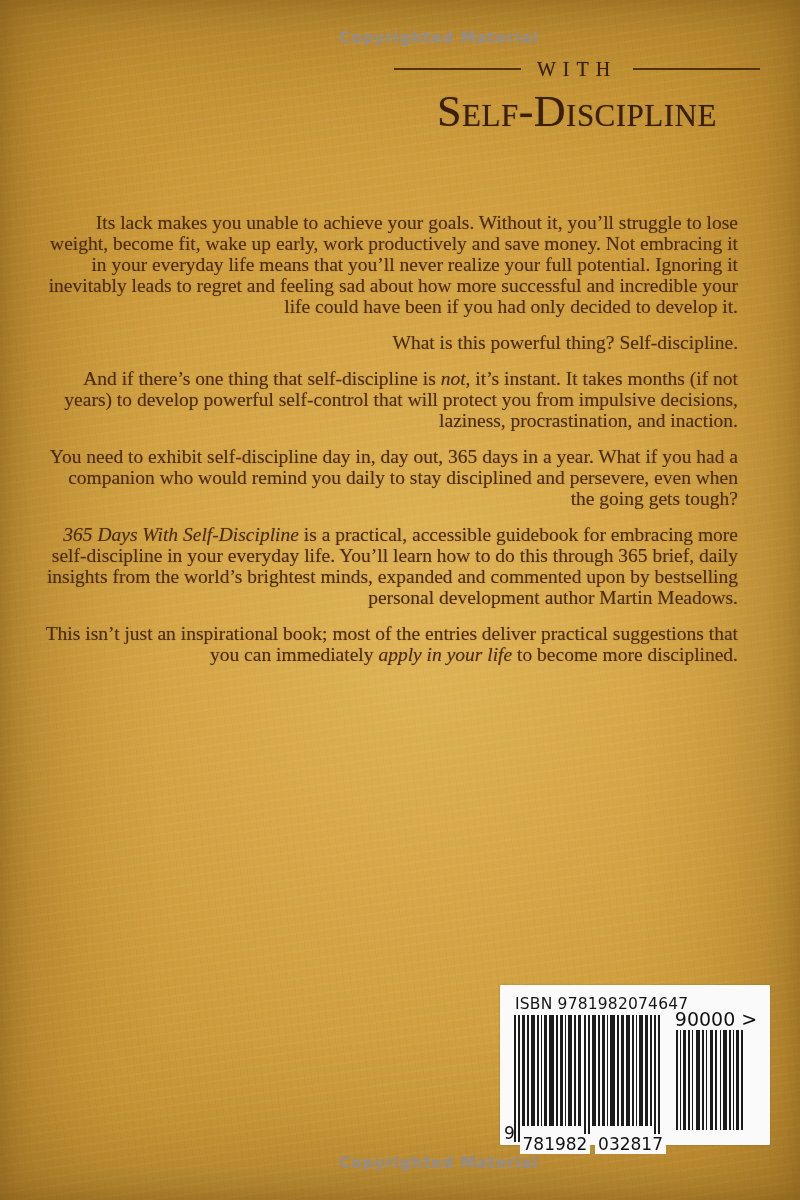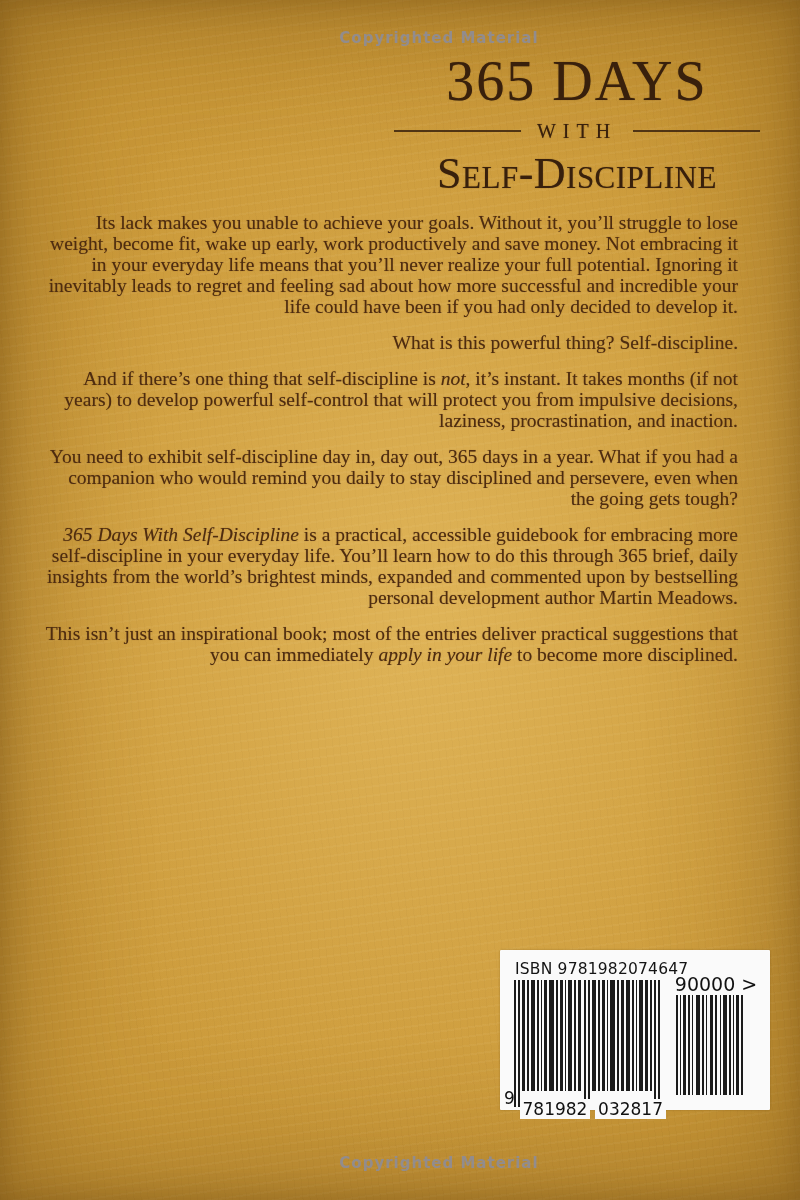--- a/index.html
+++ b/index.html
@@ -25,21 +25,21 @@
   .t2row{display:flex;align-items:center;margin-top:4px;height:30px;}
   .t2rule{flex:1;height:2px;background:#42290f;opacity:0.9;}
   .t2{font-size:20px;letter-spacing:7px;padding:0 16px;
       text-shadow:0 0 1px rgba(56,32,12,0.5);}
   .t3{font-size:44px;line-height:52px;margin-top:2px;font-variant:small-caps;letter-spacing:0.5px;
       text-shadow:0 0 1px rgba(56,32,12,0.55);}
   .body-text{position:absolute;top:212px;left:40px;width:698px;text-align:right;
     font-size:19.5px;line-height:21px;color:#4e2c10;
     text-shadow:0 0 1px rgba(78,44,16,0.45);}
   .body-text p{margin:0 0 15px 0;}
-  .barcode-box{position:absolute;left:500px;top:950px;width:270px;height:160px;
+  .barcode-box{position:absolute;left:500px;top:985px;width:270px;height:160px;
     background:#fafafa;border-radius:1px;box-shadow:0 0 2px rgba(90,60,10,0.4);}
   .isbn-label{position:absolute;left:15px;top:10px;width:150px;text-align:center;
     font-family:"DejaVu Sans","Liberation Sans",sans-serif;font-size:15.5px;color:#141414;letter-spacing:0.2px;white-space:nowrap;}
   .ean-svg{position:absolute;left:14px;top:30px;}
   .ean-digits{position:absolute;left:4px;top:138px;width:162px;display:flex;justify-content:space-between;
     font-family:"DejaVu Sans","Liberation Sans",sans-serif;font-size:17px;color:#111;}
   .ean-digits .grp{background:#fafafa;padding:0 3px;margin-top:11px;}
   .addon-label{position:absolute;left:170px;top:23px;width:92px;text-align:center;
     font-family:"DejaVu Sans","Liberation Sans",sans-serif;font-size:19px;color:#111;white-space:nowrap;}
   .addon-svg{position:absolute;left:176px;top:45px;}
@@ -47,21 +47,20 @@
   i{font-style:italic;}
 </style>
 </head>
 <body>
 
 <div class="cover"></div>
 
 <div class="copyright top">Copyrighted Material</div>
 
 <div class="title-block">
-  <div class="t1">365 DAYS</div>
   <div class="t2row">
     <span class="t2rule"></span>
     <span class="t2">WITH</span>
     <span class="t2rule"></span>
   </div>
   <div class="t3">Self-Discipline</div>
 </div>
 
 <div class="body-text">
   <p><span>Its lack makes you unable to achieve your goals. Without it, you’ll struggle to lose weight, become fit, wake up early, work productively and save money. Not embracing it in your everyday life means that you’ll never realize your full potential. Ignoring it inevitably leads to regret and feeling sad about how more successful and incredible your life could have been if you had only decided to develop it.</span></p>

